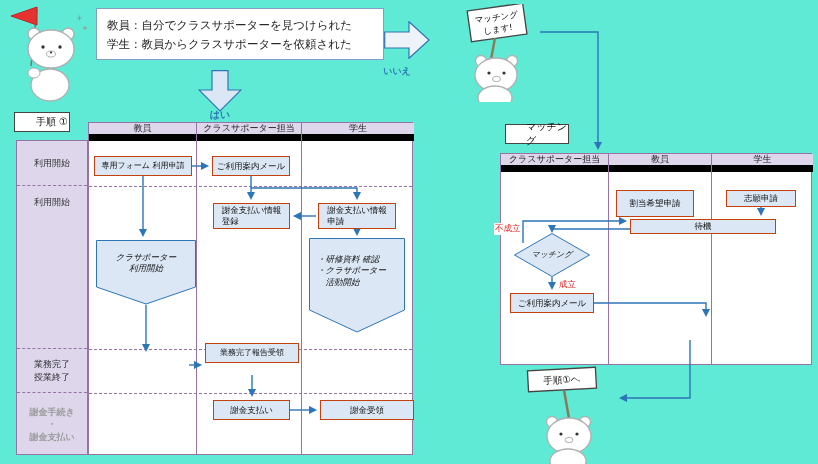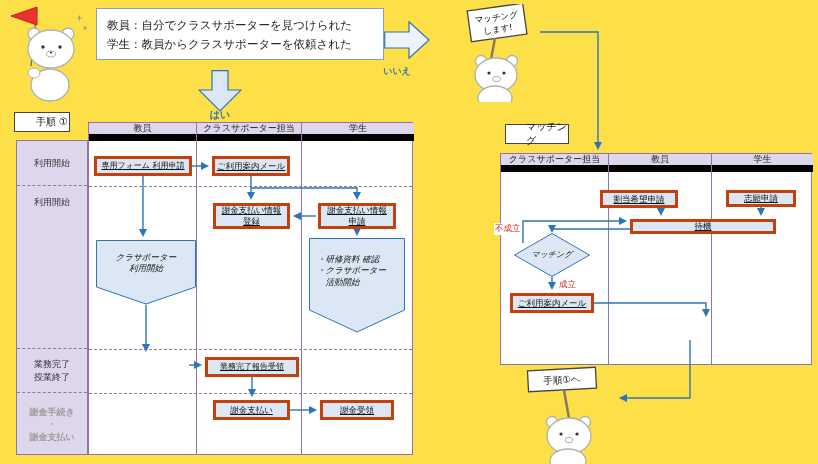--- a/index.html
+++ b/index.html
@@ -1,17 +1,17 @@
 <!DOCTYPE html>
 <html><head>
 <meta charset="utf-8">
 <style>
   * { margin:0; padding:0; box-sizing:border-box; }
   body { font-family:"DejaVu Sans","Liberation Sans",sans-serif; background:#fff; }
-  .canvas { position:relative; width:818px; height:464px; background:#fde047; overflow:hidden; }
+  .canvas { position:relative; width:818px; height:464px; background:#5eead4; overflow:hidden; }
   .abs { position:absolute; }
 
   
   .swim { position:absolute; border:1px solid #9673a6; background:#fff; z-index:1; }
   .col  { position:absolute; top:0; bottom:0; border-right:1px solid #9673a6; }
   .col.last { border-right:none; }
   .colhead { height:18px; background:#ded7ec; border-bottom:7px solid #000000;
              display:flex; align-items:center; justify-content:center;
              font-size:9px; color:#222; }
   .dashrow { position:absolute; left:0; border-top:1px dashed #9673a6; z-index:1; }
@@ -19,23 +19,23 @@
   
   .labelcol { position:absolute; border:1px solid #9673a6; background:#ded7ec; z-index:1; }
   .labelcell { display:flex; align-items:center; justify-content:center; text-align:center;
                font-size:9px; color:#333; white-space:pre-line; line-height:1.35;
                border-bottom:1px dashed #9673a6; }
   .labelcell.last { border-bottom:none; }
   .labelcell.top { align-items:flex-start; padding-top:10px; }
   .labelcell.gray { color:#9a9a9a;font-weight:bold; }
 
   
-  .node { position:absolute; background:#dbe7f5; border:3px solid #c2410c;
-          display:flex; align-items:center; justify-content:center; text-align:center;
-          font-size:8.5px; line-height:1.25; white-space:pre-line; color:#111; z-index:3;text-decoration:underline; }
+  .node { position:absolute; background:#dbe7f5; border:1px solid #c2410c;
+          display:flex; align-items:center; justify-content:center; 
+          font-size:8.5px; line-height:1.25; white-space:pre-line; color:#111; z-index:3; }
   .pent-text { position:absolute; text-align:center; font-size:8.5px; line-height:1.35;
                white-space:pre-line; color:#111; z-index:3;font-style:italic; }
   .shape { position:absolute; z-index:3; }
 
   
   .titlebox { position:absolute; background:#fff; border:1px solid #444;
               display:flex; align-items:center; justify-content:center;
               font-size:10px; color:#111; z-index:4;padding-left:20px; }
 
   
@@ -139,39 +139,39 @@
   <div class="pent-text" style="left:96px;top:252px;width:100px">クラサポーター
 利用開始</div>
 
   <svg class="shape" style="left:309px;top:238px" width="96" height="95" viewBox="0 0 96 95">
     <polygon points="0.5,0.5 95.5,0.5 95.5,72 48,94 0.5,72" fill="#dbe7f5" stroke="#2e75b6"></polygon>
   </svg>
   <div class="pent-text" style="left:317px;top:254px;width:86px;text-align:left">・研修資料 確認
 ・クラサポーター
 　活動開始</div>
 
-  <div class="node" style="left:205px;top:357px;width:94px;height:20px;font-size:8px">業務完了報告受領</div>
+  <div class="node" style="left:205px;top:343px;width:94px;height:20px;font-size:8px">業務完了報告受領</div>
   <div class="node" style="left:213px;top:400px;width:77px;height:20px">謝金支払い</div>
-  <div class="node" style="left:320px;top:400px;width:74px;height:20px">謝金受領</div>
+  <div class="node" style="left:320px;top:400px;width:94px;height:20px">謝金受領</div>
 
   <div class="titlebox" style="left:505px;top:124px;width:64px;height:20px">マッチング</div>
 
   <div class="swim" style="left:500px;top:153px;width:312px;height:212px">
     <div class="col" style="left:0;width:108px">
       <div class="colhead">クラスサポーター担当</div>
     </div>
     <div class="col" style="left:108px;width:103px">
       <div class="colhead">教員</div>
     </div>
     <div class="col last" style="left:211px;width:101px">
       <div class="colhead">学生</div>
     </div>
   </div>
 
-  <div class="node" style="left:600px;top:190px;width:78px;height:18px">割当希望申請</div>
+  <div class="node" style="left:616px;top:190px;width:78px;height:27px">割当希望申請</div>
   <div class="node" style="left:726px;top:190px;width:70px;height:17px">志願申請</div>
   <div class="node" style="left:630px;top:219px;width:146px;height:15px">待機</div>
 
   <svg class="shape" style="left:514px;top:233px" width="76" height="44" viewBox="0 0 76 44">
     <polygon points="38,0.5 75.5,22 38,43.5 0.5,22" fill="#dbe7f5" stroke="#2e75b6"></polygon>
   </svg>
   <div class="pent-text" style="left:514px;top:250px;width:76px;font-size:8px">マッチング</div>
 
   <div class="redlabel" style="left:494px;top:223px">不成立</div>
   <div class="redlabel" style="left:558px;top:279px">成立</div>

